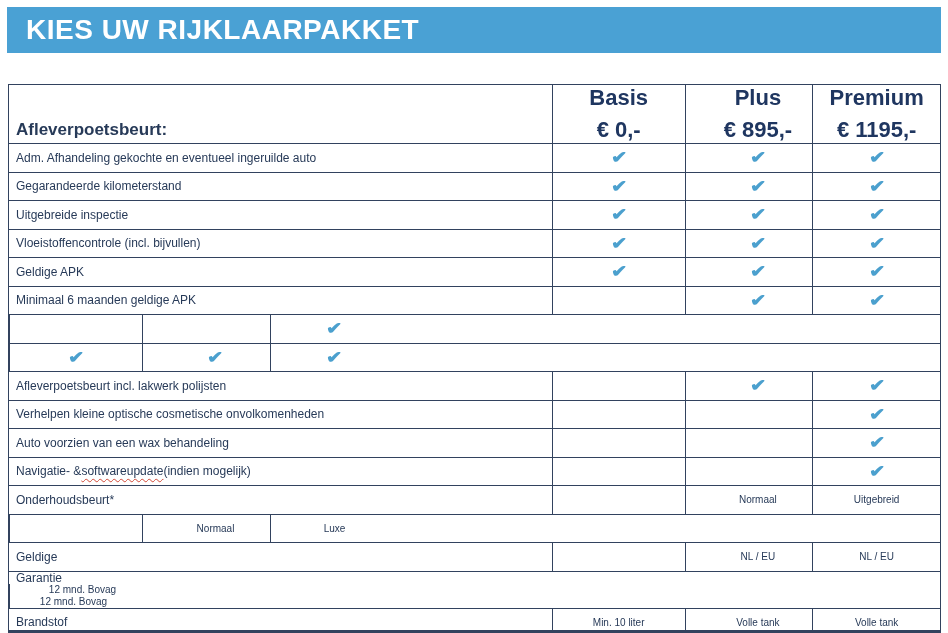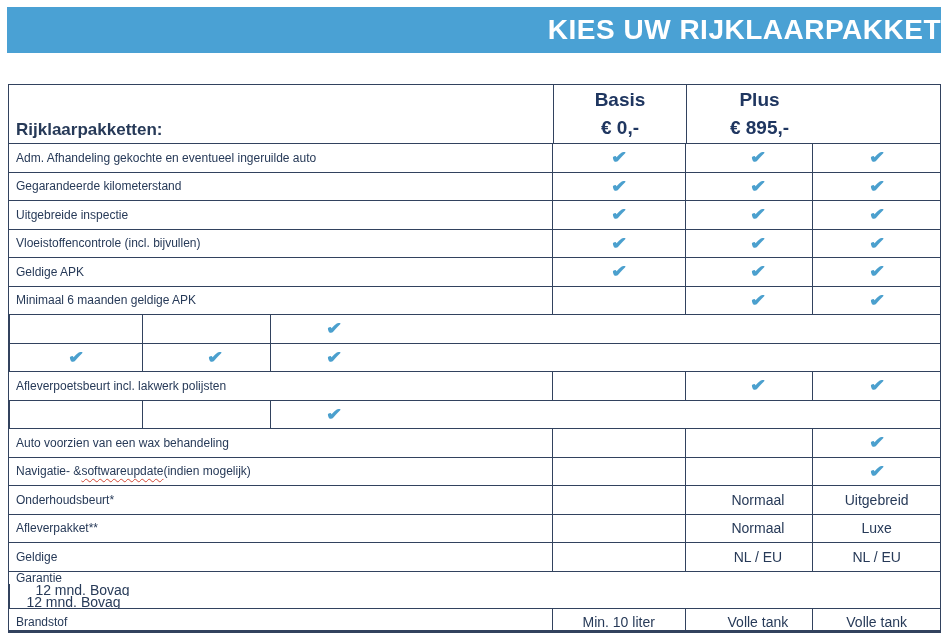--- a/index.html
+++ b/index.html
@@ -10,67 +10,71 @@
     --check:#4BA0CE;
     --red:#D14836;
   }
   *{margin:0;padding:0;box-sizing:border-box;}
   html,body{width:948px;height:633px;background:#fff;overflow:hidden;
     font-family:"Liberation Sans",sans-serif;}
   .stage{position:relative;width:948px;height:633px;background:#fff;}
 
   
   .title-bar{position:absolute;left:7px;top:7px;width:934px;height:46px;
-    background:var(--bar-blue);display:flex;align-items:center;padding-left:19px;justify-content:flex-end;}
+    background:var(--bar-blue);display:flex;align-items:center;padding-left:19px;}
   .title-bar h1{color:#fff;font-size:28px;font-weight:bold;letter-spacing:.5px;}
 
   
   .table-wrap{position:absolute;left:8px;top:84px;width:933px;height:549px;
     border:1px solid var(--border);border-bottom-width:3px;overflow:hidden;background:#fff;}
   .row{display:flex;width:100%;height:28.5px;border-top:1px solid var(--border);}
   .row.head{height:58px;border-top:none;}
   .row.tall{height:37px;flex-direction:column;}
   .cell{height:100%;display:flex;align-items:center;justify-content:center;
     border-left:1px solid var(--border);overflow:hidden;}
   .cell.feature{width:544px;border-left:none;justify-content:flex-start;
     padding-left:7px;color:var(--navy);font-size:12px;white-space:nowrap;}
   .cell.c1{width:133px;}
   .cell.c2{width:128px;padding-left:18px;}
   .cell.c3{width:128px;}
   .head .feature{align-items:flex-end;padding-bottom:3px;font-weight:bold;font-size:17px;}
   .col-head{flex-direction:column;justify-content:center;color:var(--head-navy);
-    font-weight:bold;font-size:19px;line-height:1.45;text-align:center;}
+    font-weight:bold;font-size:22px;line-height:1.45;text-align:center;}
   .check{color:var(--check);font-size:17px;font-weight:bold;line-height:1;
     transform:scaleX(1.15);}
-  .val{color:var(--navy);font-size:14px;text-align:center;}
+  .val{color:var(--navy);font-size:10px;text-align:center;}
   .val.small{font-size:11px;line-height:1.25;max-width:96px;}
   .wavy{text-decoration:underline;text-decoration-style:wavy;
     text-decoration-color:var(--red);text-decoration-thickness:1px;
     text-underline-offset:3px;text-decoration-skip-ink:none;}
 </style>
 </head>
 <body>
 
 <div class="stage">
   <div class="title-bar">
     <h1>KIES UW RIJKLAARPAKKET</h1>
   </div>
 
   <div class="table-wrap">
     <div class="row head">
-      <div class="cell feature">Rijklaarpakketten:</div>
+      <div class="cell feature">Afleverpoetsbeurt:</div>
 
     <div class="cell c1 col-head">
           <span>Basis</span>
           <span>€ 0,-</span>
         </div>
         <div class="cell c2 col-head">
           <span>Plus</span>
           <span>€ 895,-</span>
         </div>
+        <div class="cell c3 col-head">
+          <span>Premium</span>
+          <span>€ 1195,-</span>
+        </div>
       </div>
 
   <div class="row">
         <div class="cell feature">Adm. Afhandeling gekochte en eventueel ingeruilde auto</div>
         <div class="cell c1">
           <span class="check">✔</span>
         </div>
         <div class="cell c2">
           <span class="check">✔</span>
         </div>
@@ -158,20 +162,21 @@
         <div class="cell feature">Afleverpoetsbeurt incl. lakwerk polijsten</div>
         <div class="cell c1"></div>
         <div class="cell c2">
           <span class="check">✔</span>
         </div>
         <div class="cell c3">
           <span class="check">✔</span>
         </div>
       </div>
       <div class="row">
+        <div class="cell feature">Verhelpen kleine optische cosmetische onvolkomenheden</div>
         <div class="cell c1"></div>
         <div class="cell c2"></div>
         <div class="cell c3">
           <span class="check">✔</span>
         </div>
       </div>
       <div class="row">
         <div class="cell feature">Auto voorzien van een wax behandeling</div>
         <div class="cell c1"></div>
         <div class="cell c2"></div>
@@ -191,21 +196,20 @@
         <div class="cell feature">Onderhoudsbeurt*</div>
         <div class="cell c1"></div>
         <div class="cell c2">
           <span class="val">Normaal</span>
         </div>
         <div class="cell c3">
           <span class="val">Uitgebreid</span>
         </div>
       </div>
       <div class="row">
-        <div class="cell feature">Afleverpakket**</div>
         <div class="cell c1"></div>
         <div class="cell c2">
           <span class="val">Normaal</span>
         </div>
         <div class="cell c3">
           <span class="val">Luxe</span>
         </div>
       </div>
       <div class="row">
         <div class="cell feature">Geldige</div>

